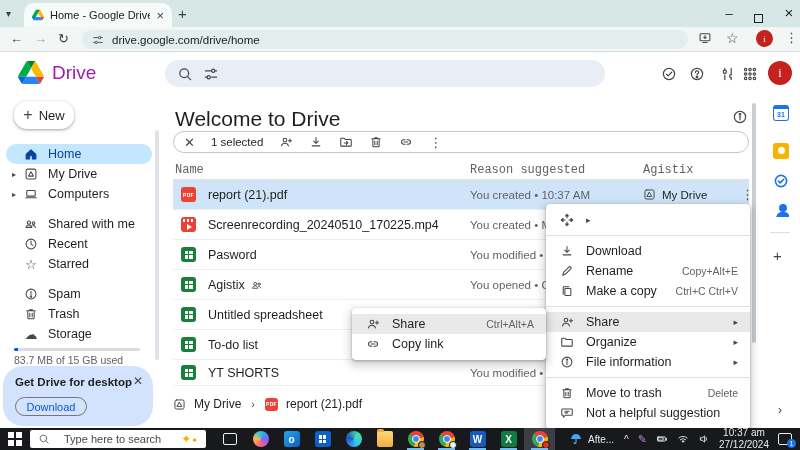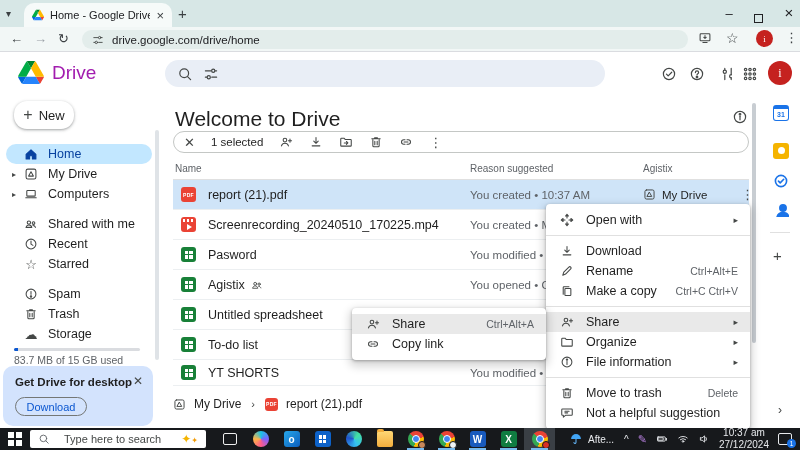--- a/index.html
+++ b/index.html
@@ -36,34 +36,34 @@
   
   .sidebar { left:0; top:95px; width:160px; height:333px; background:#fff; }
   .newbtn { left:14px; top:6px; width:60px; height:28px; background:#fff; border-radius:13px; box-shadow:0 1px 2px rgba(60,64,67,.3),0 1px 3px 1px rgba(60,64,67,.15); display:flex; align-items:center; justify-content:center; gap:6px; font-size:13px; color:#1f1f1f; }
   .sb-item { left:6px; width:146px; height:20px; display:flex; align-items:center; gap:10px; padding-left:18px; font-size:12.5px; color:#1f1f1f; border-radius:10px; }
   .sb-item.active { background:#c2e7ff; color:#0842a0; }
   .sb-caret { position:absolute; left:6px; font-size:8px; color:#444746; }
   .sb-item svg.ic { width:14px; height:14px; }
   .storage-bar { left:14px; top:253px; width:126px; height:3px; background:#dadce0; border-radius:2px; overflow:hidden; }
   .storage-bar > div { width:3%; height:100%; background:#0b57d0; }
   .storage-text { left:14px; top:259px; font-size:10.5px; color:#5f6368; white-space:nowrap; }
-  .banner { left:3px; top:271px; width:150px; height:60px; background:#d3e3fd; border-radius:10px; padding:10px 12px; }
+  .banner { left:3px; top:271px; width:150px; height:60px; background:#d3e3fd; border-radius:20px; padding:10px 12px; }
   .banner-title { font-size:11.5px; font-weight:bold; color:#1f1f1f; }
   .banner-x { position:absolute; right:10px; top:8px; font-size:12px; color:#444746; }
   .banner-btn { margin-top:9px; width:72px; height:19px; border:1px solid #747775; border-radius:10px; display:flex; align-items:center; justify-content:center; font-size:11px; color:#0b57d0; }
   .sb-scroll { left:155px; top:35px; width:4px; height:230px; background:#dfe3e7; border-radius:2px; }
 
   
   .main { left:160px; top:95px; width:596px; height:333px; background:#fff; }
   .welcome { left:15px; top:12px; font-size:21px; color:#1f1f1f; }
   .info-ic { left:572px; top:14px; }
   .selbar { left:13px; top:36px; width:576px; height:22px; border:1px solid #c4c7c5; border-radius:12px; display:flex; align-items:center; gap:16px; padding:0 10px; }
   .selbar svg.ic { width:14px; height:14px; }
   .sel-count { font-size:11.5px; color:#1f1f1f; }
-  .thead { left:13px; top:64px; width:576px; height:21px; border-bottom:1px solid #e0e0e0; font-size:10px; color:#444746; font-weight:bold; }
+  .thead { left:13px; top:64px; width:576px; height:21px; border-bottom:1px solid #e0e0e0; font-size:12px; color:#444746; font-weight:bold;font-family:Liberation Mono, monospace; }
   .th { position:absolute; top:4px; font-weight:normal; color:#5f6368; }
   .rows { left:13px; top:85px; width:576px; }
   .frow { position:relative; width:576px; height:30px; border-bottom:1px solid #eceff1; display:flex; align-items:center; }
   .frow.selected { background:#cfe4f8; }
   .fi { width:15px; height:15px; border-radius:3px; margin-left:8px; position:relative; flex:none; }
   .fi-pdf { background:#ea4335; color:#fff; font-size:5px; font-weight:bold; display:flex; align-items:center; justify-content:center; letter-spacing:.3px; }
   .fi-video { background:#ea4335; }
   .fi-video::before { content:""; position:absolute; left:2px; right:2px; top:2px; height:2.5px; background:repeating-linear-gradient(90deg,#fff 0 2px,transparent 2px 4px); }
   .fi-video::after { content:""; position:absolute; left:5.5px; top:6.5px; border-left:5px solid #fff; border-top:3px solid transparent; border-bottom:3px solid transparent; }
   .fi-sheet { background:#188038; }
@@ -555,36 +555,35 @@
         </svg>
       <span class="mi-label">Copy link</span>
     </div>
   </div>
 
   <div class="abs menu ctxmenu">
     <div class="menu-item">
       <svg class="ic">
           <use href="#sym-openwith"></use>
         </svg>
-      <span class="mi-label">Open with</span>
       <span class="mi-caret">▸</span>
     </div>
     <div class="menu-sep"></div>
     <div class="menu-item">
       <svg class="ic">
           <use href="#sym-download"></use>
         </svg>
       <span class="mi-label">Download</span>
     </div>
     <div class="menu-item">
       <svg class="ic">
           <use href="#sym-pencil"></use>
         </svg>
       <span class="mi-label">Rename</span>
-      <span class="mi-short">Ctrl+Alt+E</span>
+      <span class="mi-short">Copy+Alt+E</span>
     </div>
     <div class="menu-item">
       <svg class="ic">
           <use href="#sym-copy"></use>
         </svg>
       <span class="mi-label">Make a copy</span>
       <span class="mi-short">Ctrl+C Ctrl+V</span>
     </div>
     <div class="menu-sep"></div>
     <div class="menu-item hover">

